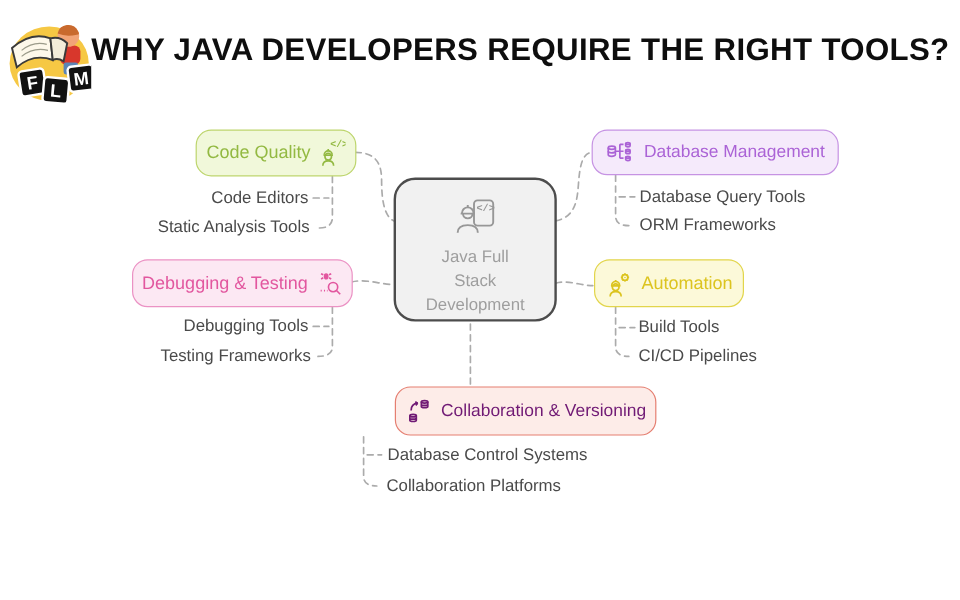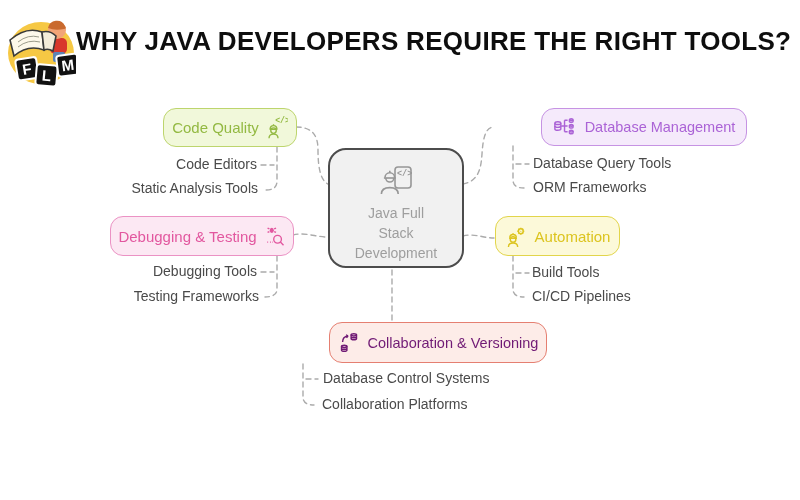--- a/index.html
+++ b/index.html
@@ -26,21 +26,21 @@
   .node svg { flex:0 0 auto; display:block; }
 
   .n-green  { color:#93b942; background:#f1f8da; border-color:#bdd56d; }
   .n-pink   { color:#e2579f; background:#fce8f3; border-color:#eb92c4; }
   .n-purple { color:#ab63d6; background:#f5eafb; border-color:#c693e3; }
   .n-yellow { color:#dcc41f; background:#fcf9d9; border-color:#e2d54b; }
   .n-red    { color:#701a75; background:#fdece8; border-color:#e57f71;margin-left:41px; }
 
   .node-code-quality  { left:163px; top:108px; width:134px; height:39px; }
   .node-debugging     { left:110px; top:216px; width:184px; height:40px; }
-  .node-database      { left:493px; top:108px; width:206px; height:38px; font-size:14.5px;margin-left:48px; }
+  .node-database      { left:493px; top:108px; width:206px; height:38px; font-size:14.5px; }
   .node-automation    { left:495px; top:216px; width:125px; height:40px; }
   .node-collaboration { left:288px; top:322px; width:218px; height:41px; font-size:14.5px; }
 
   .central {
     position:absolute; left:328px; top:148px; width:136px; height:120px;
     background:#f1f1f1; border:2px solid #4c4c4c; border-radius:18px;
     display:flex; flex-direction:column; align-items:center; padding-top:14px;
   }
   .central-label {
     margin-top:6px; text-align:center; font-size:14px; line-height:1.42;

